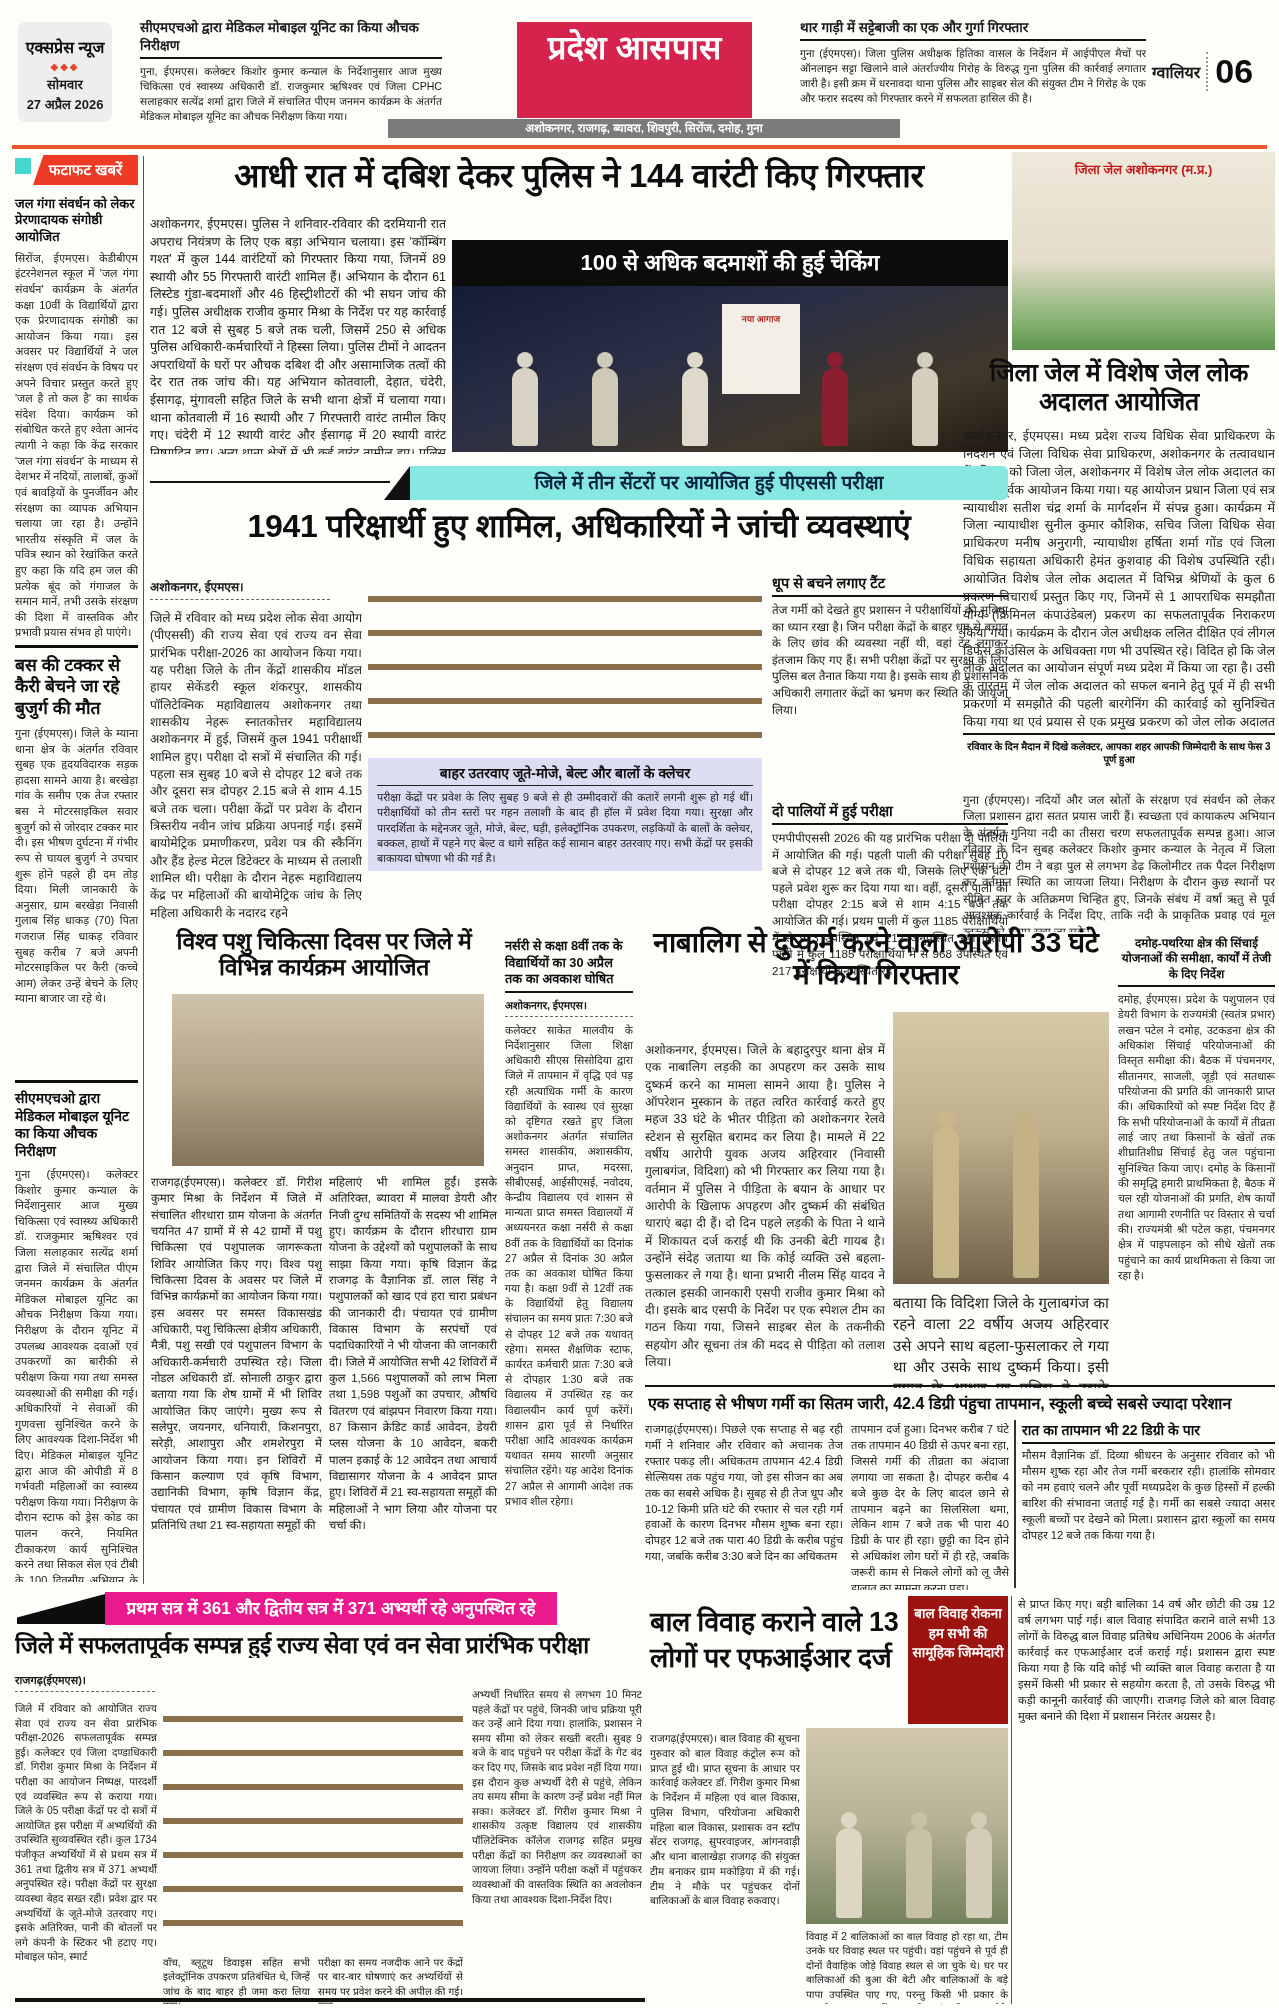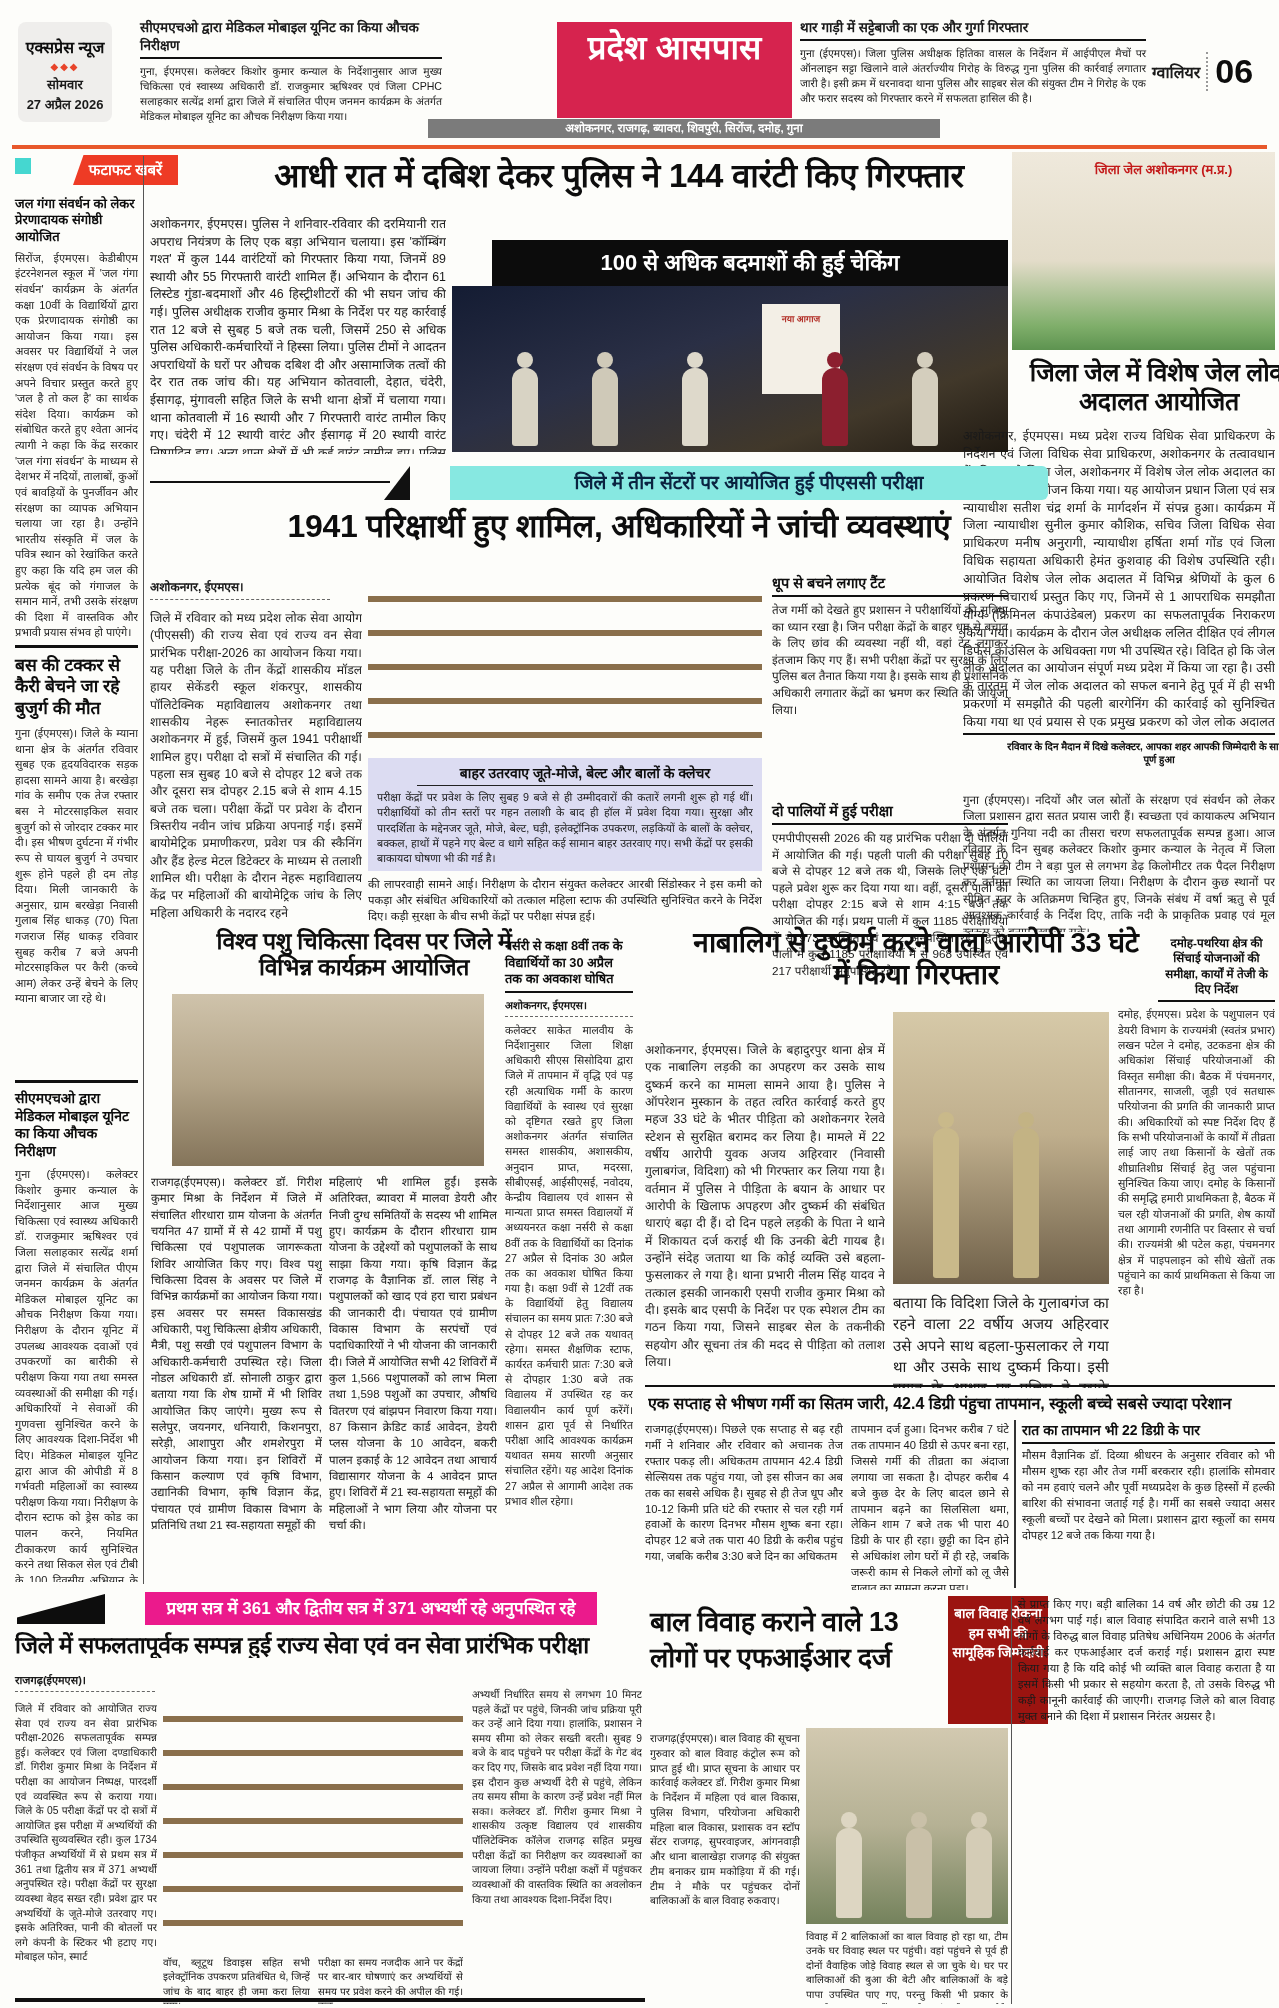--- a/index.html
+++ b/index.html
@@ -2,21 +2,21 @@
 <html><head>
 <meta charset="utf-8">
 <style>
   html,body{margin:0;padding:0;background:#e9e7e2;}
   .page{position:relative;width:1279px;height:2008px;background:#fdfdfa;margin:0 auto;
         font-family:"Liberation Sans", sans-serif;color:#1a1a1a;overflow:hidden;}
   .abs{position:absolute;}
   .b{font-weight:bold;}
   .x{font-weight:800;color:#0d0d0d;}
   .just{text-align:justify;}
-  .ctr{text-align:center;margin-left:40px;}
+  .ctr{text-align:center;}
   .nw{white-space:nowrap;}
   .clip{overflow:hidden;}
   .rule{background:#111;}
   .orange-rule{background:#e8582b;}
   .vline{background:#2a2a2a;width:2px;}
   .headline{line-height:1.15;letter-spacing:-0.3px;}
   .underhead{border-bottom:2px solid #111;padding-bottom:3px;}
   .byline{font-weight:bold;font-size:12px;border-bottom:1px dashed #666;padding-bottom:4px;}
   .smallbody{line-height:1.42;}
   
@@ -123,21 +123,20 @@
 
   <div class="abs byline" style="left:150px;top:578px;width:180px;">अशोकनगर, ईएमएस।</div>
   <div class="abs just smallbody clip" style="left:150px;top:610px;width:212px;height:312px;font-size:12.2px;">जिले में रविवार को मध्य प्रदेश लोक सेवा आयोग (पीएससी) की राज्य सेवा एवं राज्य वन सेवा प्रारंभिक परीक्षा-2026 का आयोजन किया गया। यह परीक्षा जिले के तीन केंद्रों शासकीय मॉडल हायर सेकेंडरी स्कूल शंकरपुर, शासकीय पॉलिटेक्निक महाविद्यालय अशोकनगर तथा शासकीय नेहरू स्नातकोत्तर महाविद्यालय अशोकनगर में हुई, जिसमें कुल 1941 परीक्षार्थी शामिल हुए। परीक्षा दो सत्रों में संचालित की गई। पहला सत्र सुबह 10 बजे से दोपहर 12 बजे तक और दूसरा सत्र दोपहर 2.15 बजे से शाम 4.15 बजे तक चला। परीक्षा केंद्रों पर प्रवेश के दौरान त्रिस्तरीय नवीन जांच प्रक्रिया अपनाई गई। इसमें बायोमेट्रिक प्रमाणीकरण, प्रवेश पत्र की स्कैनिंग और हैंड हेल्ड मेटल डिटेक्टर के माध्यम से तलाशी शामिल थी। परीक्षा के दौरान नेहरू महाविद्यालय केंद्र पर महिलाओं की बायोमेट्रिक जांच के लिए महिला अधिकारी के नदारद रहने</div>
 
   <div class="abs ph-exam desk-lines" style="left:368px;top:568px;width:394px;height:185px;"></div>
 
   <div class="abs" style="left:368px;top:758px;width:394px;height:113px;background:#dcdcf2;padding:5px 9px;box-sizing:border-box;">
     <div class="x ctr" style="font-size:14px;border-bottom:1.5px solid #222;padding-bottom:3px;">बाहर उतरवाए जूते-मोजे, बेल्ट और बालों के क्लेचर</div>
     <div class="just smallbody clip" style="font-size:10.8px;margin-top:4px;height:72px;">परीक्षा केंद्रों पर प्रवेश के लिए सुबह 9 बजे से ही उम्मीदवारों की कतारें लगनी शुरू हो गई थीं। परीक्षार्थियों को तीन स्तरों पर गहन तलाशी के बाद ही हॉल में प्रवेश दिया गया। सुरक्षा और पारदर्शिता के मद्देनजर जूते, मोजे, बेल्ट, घड़ी, इलेक्ट्रॉनिक उपकरण, लड़कियों के बालों के क्लेचर, बक्कल, हाथों में पहने गए बेल्ट व धागे सहित कई सामान बाहर उतरवाए गए। सभी केंद्रों पर इसकी बाकायदा घोषणा भी की गई है।</div>
   </div>
-  <div class="abs just smallbody clip" style="left:368px;top:876px;width:394px;height:46px;font-size:11.4px;">की लापरवाही सामने आई। निरीक्षण के दौरान संयुक्त कलेक्टर आरबी सिंडोस्कर ने इस कमी को पकड़ा और संबंधित अधिकारियों को तत्काल महिला स्टाफ की उपस्थिति सुनिश्चित करने के निर्देश दिए। कड़ी सुरक्षा के बीच सभी केंद्रों पर परीक्षा संपन्न हुई।</div>
 
   <div class="abs" style="left:772px;top:572px;width:236px;">
     <div class="x underhead" style="font-size:14.5px;">धूप से बचने लगाए टैंट</div>
     <div class="just smallbody clip" style="font-size:11.7px;margin-top:5px;height:178px;">तेज गर्मी को देखते हुए प्रशासन ने परीक्षार्थियों की सुविधा का ध्यान रखा है। जिन परीक्षा केंद्रों के बाहर धूप से बचाव के लिए छांव की व्यवस्था नहीं थी, वहां टेंट लगाकर इंतजाम किए गए हैं। सभी परीक्षा केंद्रों पर सुरक्षा के लिए पुलिस बल तैनात किया गया है। इसके साथ ही प्रशासनिक अधिकारी लगातार केंद्रों का भ्रमण कर स्थिति का जायजा लिया।</div>
   </div>
   <div class="abs" style="left:772px;top:800px;width:236px;">
     <div class="x underhead" style="font-size:14.5px;">दो पालियों में हुई परीक्षा</div>
     <div class="just smallbody clip" style="font-size:11.7px;margin-top:5px;height:200px;">एमपीपीएससी 2026 की यह प्रारंभिक परीक्षा दो पालियों में आयोजित की गई। पहली पाली की परीक्षा सुबह 10 बजे से दोपहर 12 बजे तक थी, जिसके लिए एक घंटा पहले प्रवेश शुरू कर दिया गया था। वहीं, दूसरी पाली की परीक्षा दोपहर 2:15 बजे से शाम 4:15 बजे तक आयोजित की गई। प्रथम पाली में कुल 1185 परीक्षार्थियों में से 973 उपस्थित एवं 212 अनुपस्थित रहे। द्वितीय पाली में कुल 1185 परीक्षार्थियों में से 968 उपस्थित एवं 217 परीक्षार्थी अनुपस्थित रहे।</div>
   </div>
 

